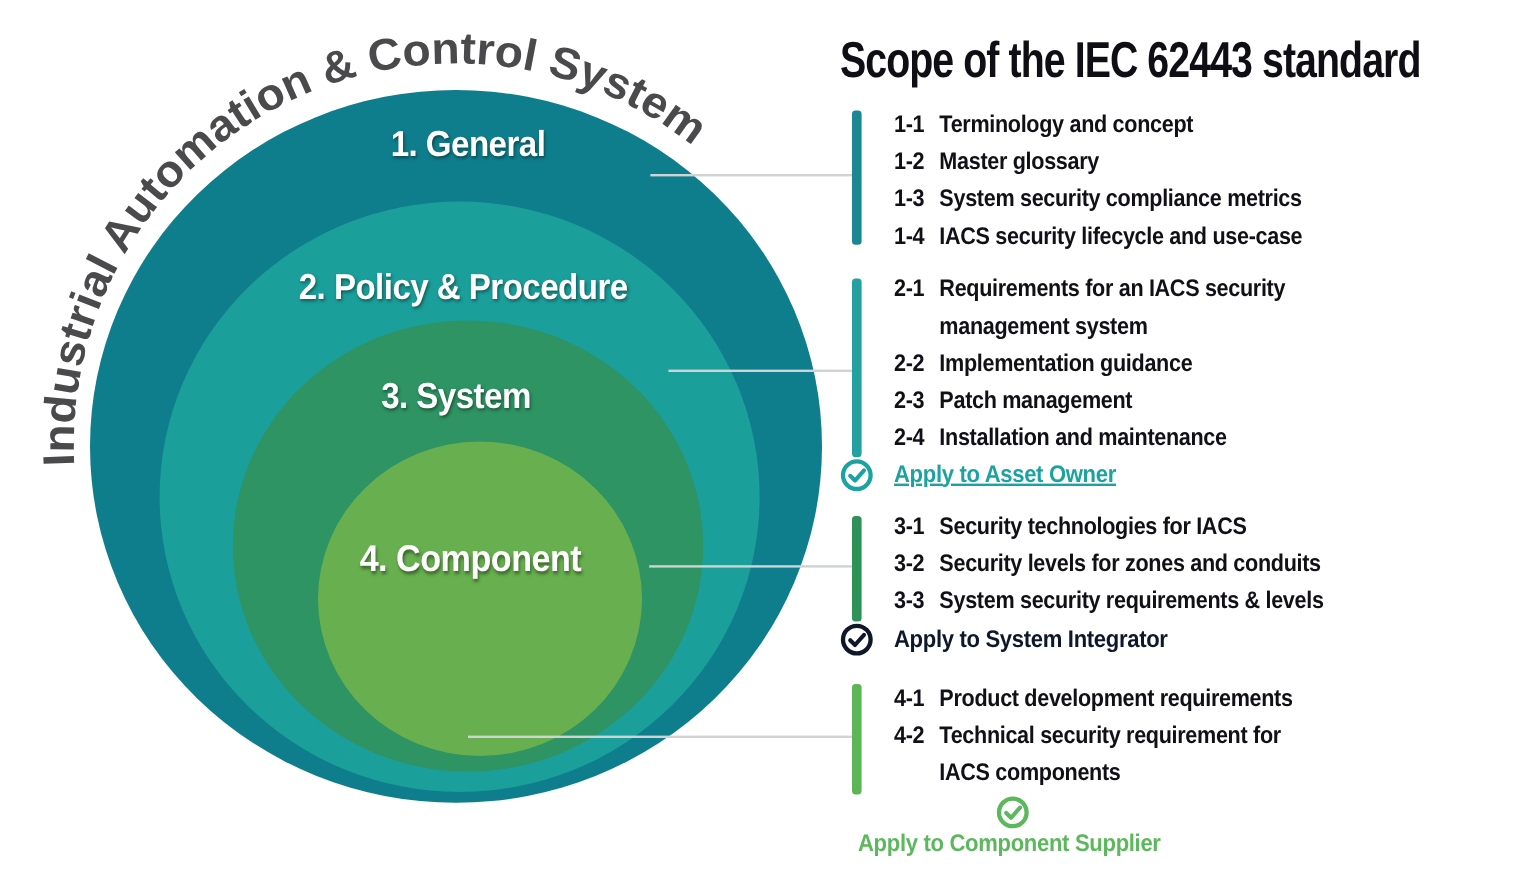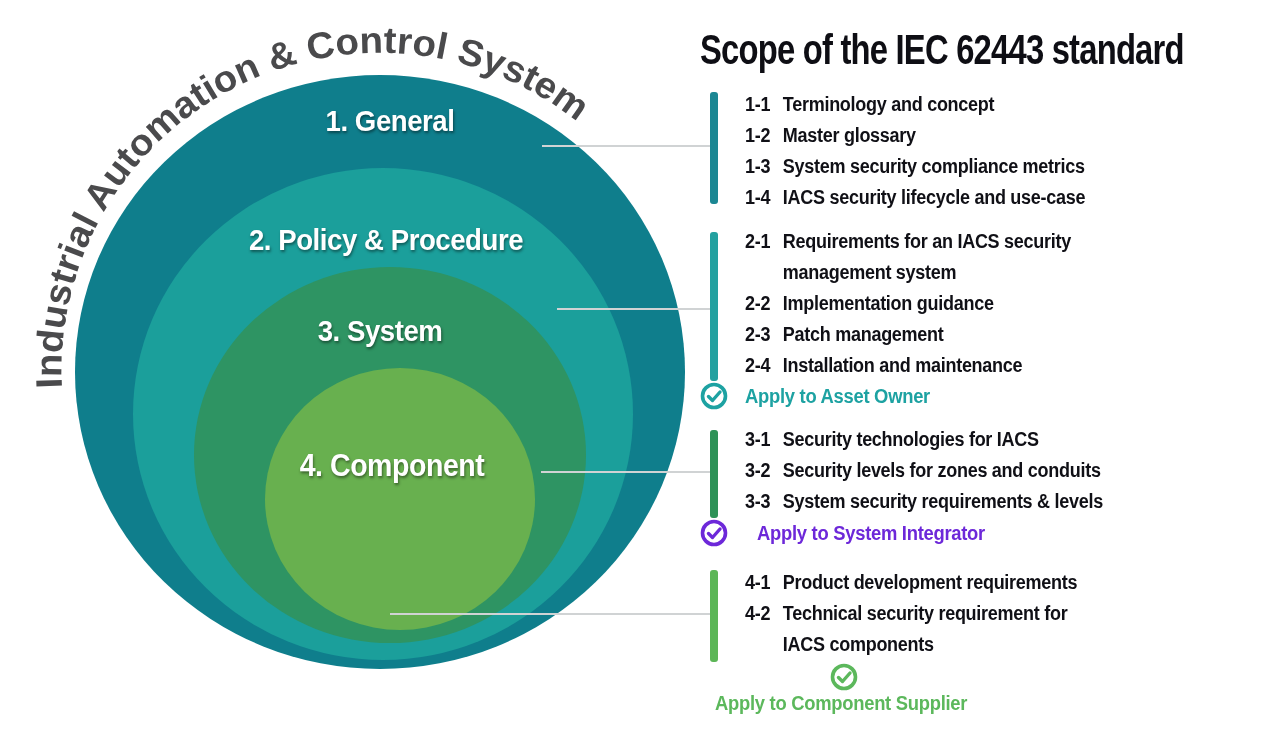--- a/index.html
+++ b/index.html
@@ -46,21 +46,21 @@
       transform:scaleX(0.9);transform-origin:left top;z-index:6;}
   #glist1{top:89px;}
   #glist2{top:226px;}
   #glist3{top:424px;}
   #glist4{top:567px;}
   .row{display:flex;line-height:31px;}
   .num{width:42px;flex:0 0 42px;}
   .txt{white-space:nowrap;}
 
   .apply{position:absolute;left:699px;height:30px;display:flex;align-items:center;z-index:6;}
-  #apply2{top:381px;}
+  #apply2{top:381px;text-decoration:underline;}
   #apply3{top:518px;}
   #apply4{top:662px;flex-direction:column;}
   .check-icon{width:30px;height:30px;flex:0 0 30px;}
   .apply-label{margin-left:16px;font-size:20px;letter-spacing:-0.3px;white-space:nowrap;
       transform:scaleX(0.92);transform-origin:left center;}
 </style>
 </head>
 <body>
 
 <div id="stage">
@@ -151,21 +151,21 @@
     <div class="row">
       <span class="num">3-2</span>
       <span class="txt">Security levels for zones and conduits</span>
     </div>
     <div class="row">
       <span class="num">3-3</span>
       <span class="txt">System security requirements &amp; levels</span>
     </div>
   </div>
 
-  <div class="apply" id="apply3" style="color: #6d28d9; gap: 12px;">
+  <div class="apply" id="apply3" style="color: #0f172a;">
     <svg class="check-icon" viewBox="0 0 30 30">
       <circle cx="15" cy="15" r="11.5" fill="none" stroke="currentColor" stroke-width="3.6"></circle>
       <path d="M9.5 15.5 L13.5 19.5 L21 11" fill="none" stroke="currentColor" stroke-width="3.4" stroke-linecap="round" stroke-linejoin="round"></path>
     </svg>
     <span class="apply-label">Apply to System Integrator</span>
   </div>
 
   <div class="glist" id="glist4">
     <div class="row">
       <span class="num">4-1</span>

